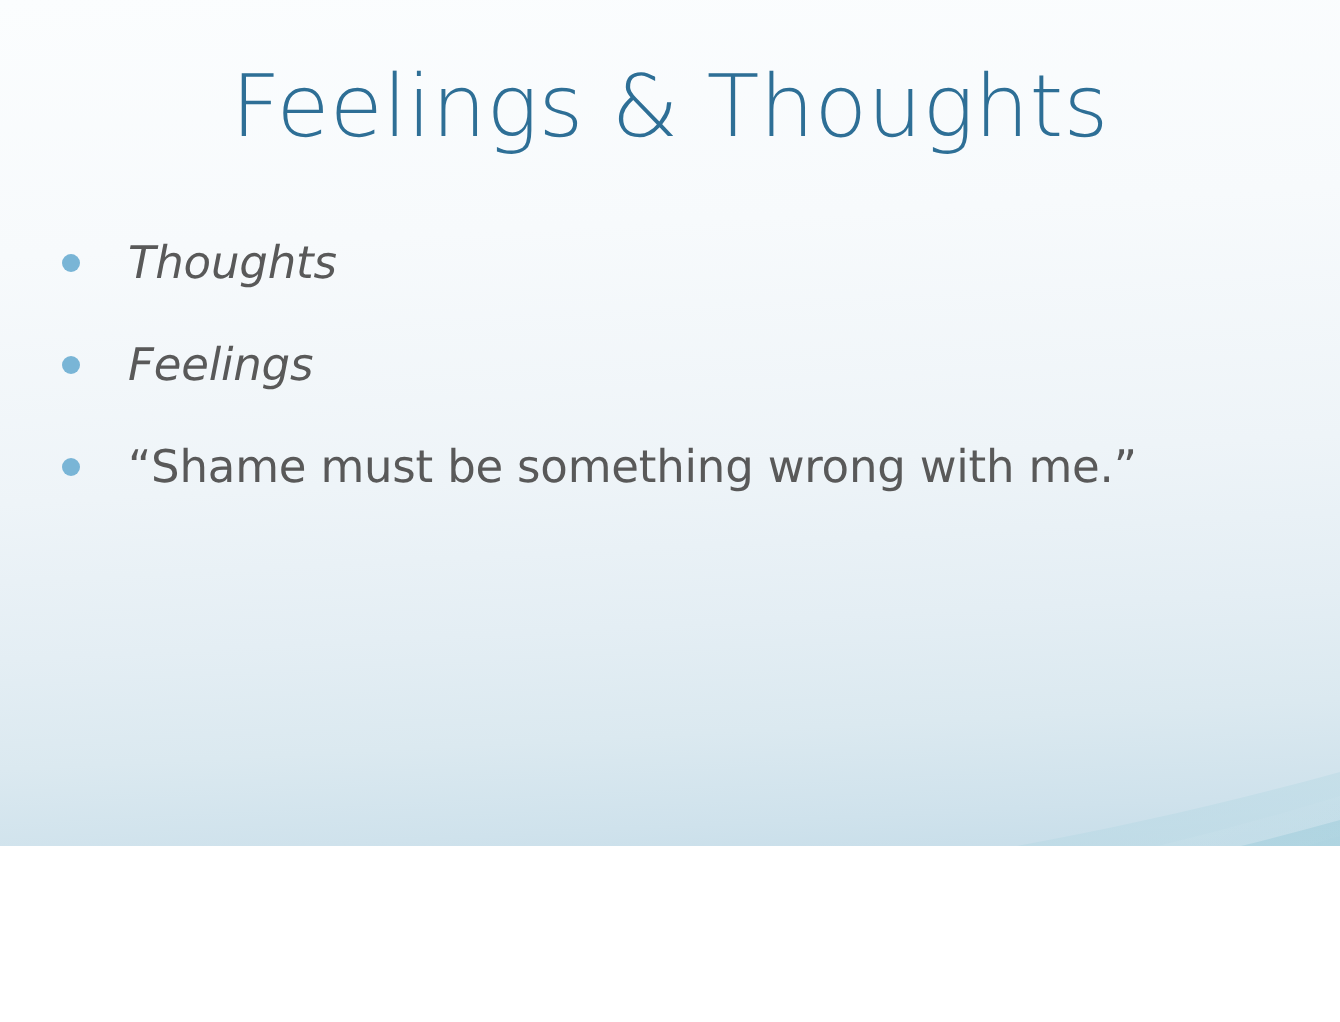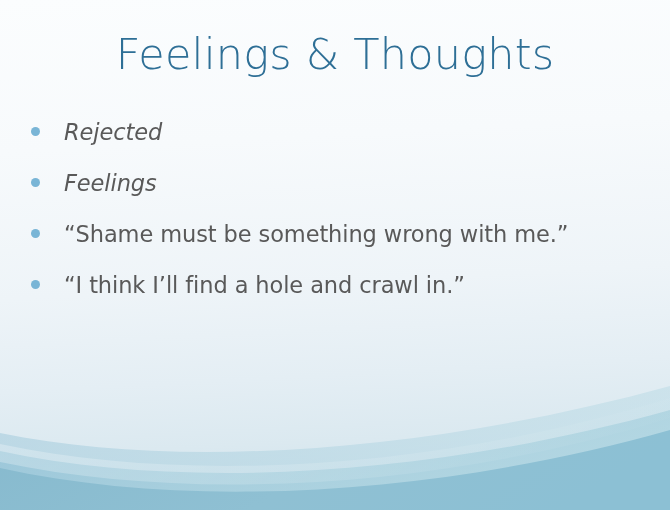--- a/index.html
+++ b/index.html
@@ -3,21 +3,21 @@
 <meta charset="utf-8">
 <style>
   html, body {
     margin: 0;
     padding: 0;
     background: #ffffff;
   }
   #slide {
     position: relative;
     width: 670px;
-    height: 510px;
+    height: 423px;
     overflow: hidden;
     background: linear-gradient(177deg, #fbfdfe 0%, #f7fafc 28%, #eef4f8 55%, #e4eef4 72%, #dbe9f0 84%, #cfe2ec 94%, #c6dde9 100%);
     font-family: "DejaVu Sans", sans-serif;
     -webkit-font-smoothing: antialiased;
   }
 
   
   .wave-layer {
     position: absolute;
     left: 0;
@@ -124,40 +124,34 @@
   </svg>
 
   <div class="title">Feelings &amp; Thoughts</div>
 
   <div class="bullets">
 
     <div class="bullet-row">
       <span class="bullet-dot-wrap">
           <span class="bullet-dot"></span>
         </span>
-      <span class="bullet-text italic">Rejected</span>
+      <span class="bullet-text italic">Thoughts</span>
     </div>
 
     <div class="bullet-row">
       <span class="bullet-dot-wrap">
           <span class="bullet-dot"></span>
         </span>
       <span class="bullet-text italic">Feelings</span>
     </div>
 
     <div class="bullet-row">
       <span class="bullet-dot-wrap">
           <span class="bullet-dot"></span>
         </span>
       <span class="bullet-text">“Shame must be something wrong with me.”</span>
     </div>
 
 
-    <div class="bullet-row">
-      <span class="bullet-dot-wrap">
-          <span class="bullet-dot"></span>
-        </span>
-      <span class="bullet-text">“I think I’ll find a hole and crawl in.”</span>
-    </div>
 
 
   </div>
 </div>
 
 </body></html>

